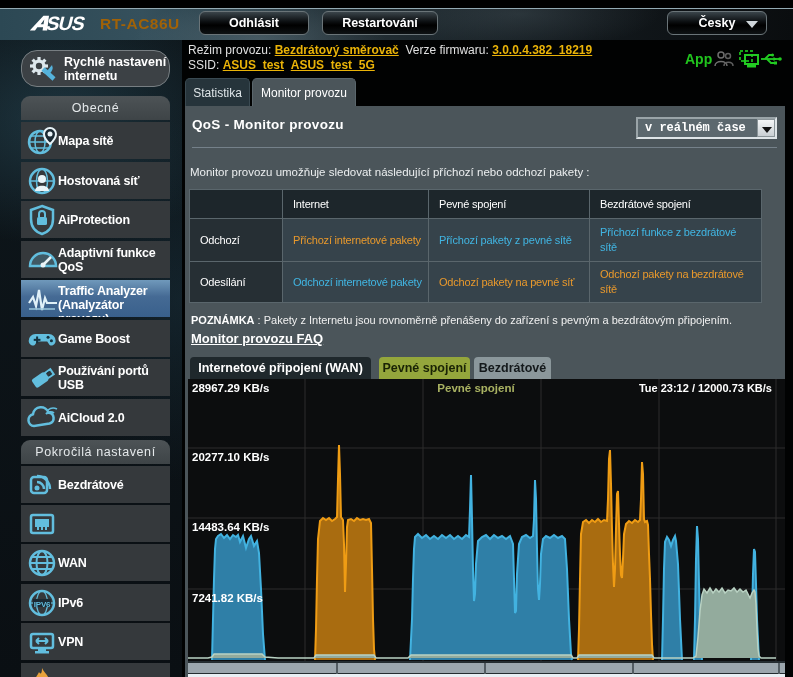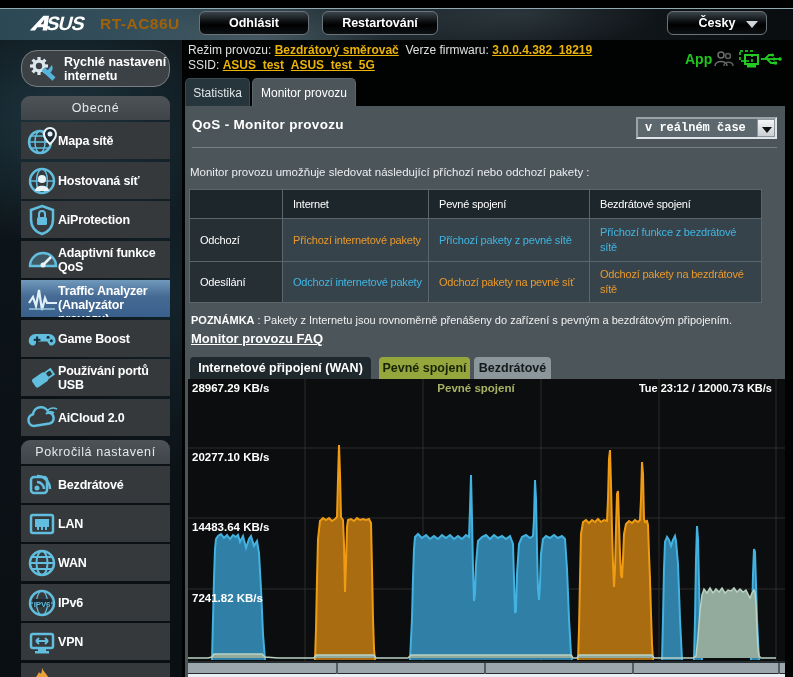--- a/index.html
+++ b/index.html
@@ -346,23 +346,20 @@
       </span>
     </div>
     <div class="sitem" style="top:457px;">
       <span class="ic"><svg width="34" height="32" viewBox="0 0 34 32">
           <rect x="5" y="7" width="22" height="18" rx="2" fill="none" stroke="#62bede" stroke-width="2.5"></rect>
           <rect x="9" y="11" width="14" height="8" fill="#62bede"></rect>
           <rect x="11" y="19" width="2" height="3" fill="#62bede"></rect>
           <rect x="15" y="19" width="2" height="3" fill="#62bede"></rect>
           <rect x="19" y="19" width="2" height="3" fill="#62bede"></rect>
         </svg></span>
-      <span class="t">
-        <span>LAN</span>
-      </span>
     </div>
     <div class="sitem" style="top:496px;">
       <span class="ic"><svg width="34" height="32" viewBox="0 0 34 32">
           <circle cx="16" cy="16" r="12" fill="none" stroke="#62bede" stroke-width="2.5"></circle>
           <line x1="4" y1="16" x2="28" y2="16" stroke="#62bede" stroke-width="2"></line>
           <line x1="6" y1="10" x2="26" y2="10" stroke="#62bede" stroke-width="2"></line>
           <line x1="6" y1="22" x2="26" y2="22" stroke="#62bede" stroke-width="2"></line>
           <ellipse cx="16" cy="16" rx="5.5" ry="12" fill="none" stroke="#62bede" stroke-width="2"></ellipse>
         </svg></span>
       <span class="t">

